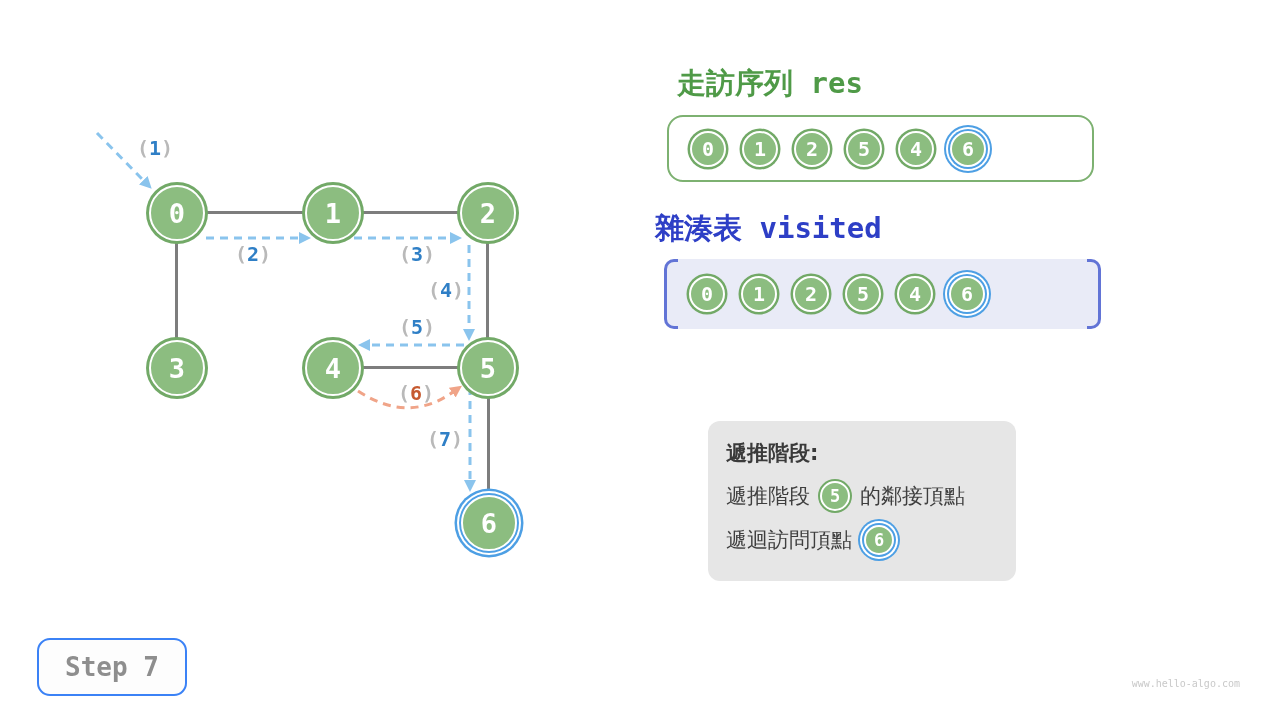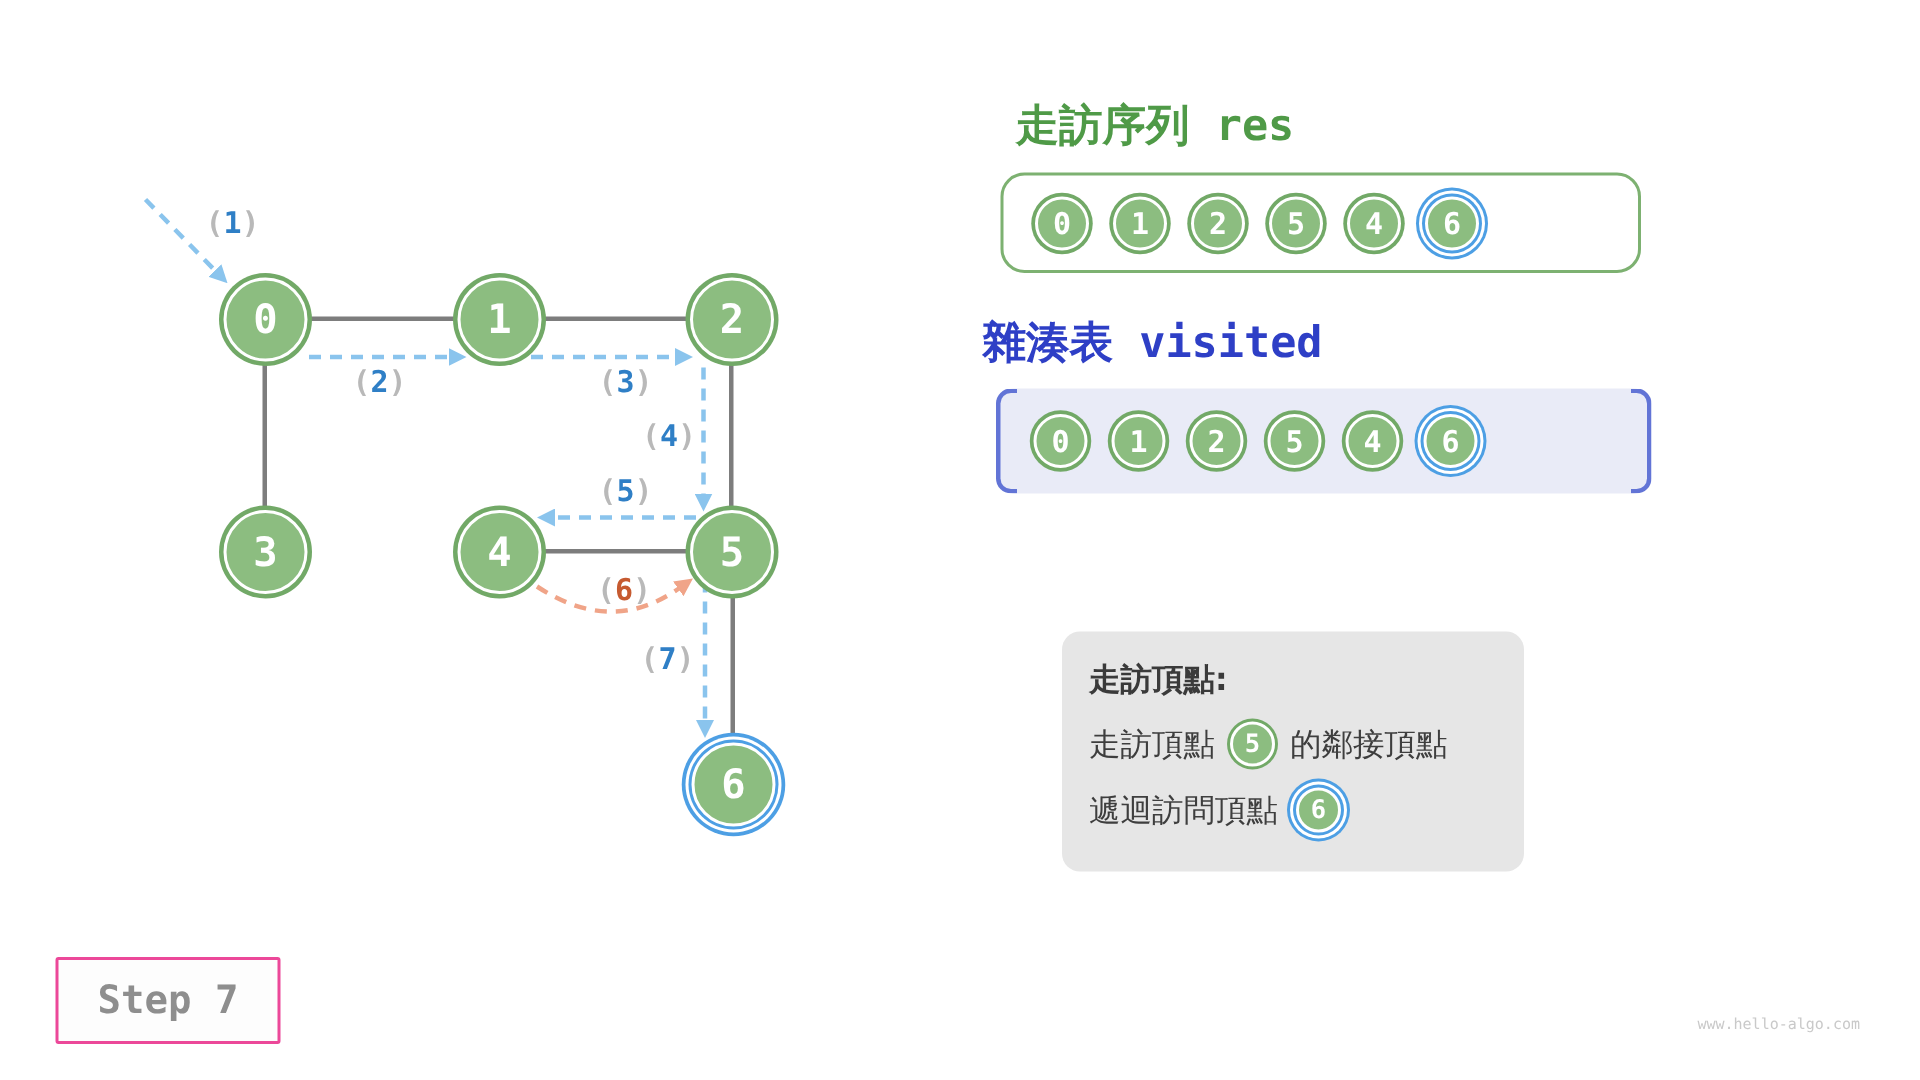--- a/index.html
+++ b/index.html
@@ -120,21 +120,21 @@
   }
   .inode.current {
     box-shadow: 0 0 0 2px #4d9fe4, 0 0 0 4px #ffffff, 0 0 0 6px #4d9fe4;
     margin: 0 5px;
   }
 
   
   .step-box {
     position: absolute; left: 37px; top: 638px;
     width: 146px; height: 54px;
-    background: #fdfdfd; border: 2px solid #ec4899; border-radius: 2px;
+    background: #fdfdfd; border: 2px solid #3b82f6; border-radius: 13px;
     display: flex; align-items: center; justify-content: center;
     font-family: "DejaVu Sans Mono", monospace;
     font-size: 26px; font-weight: bold; color: #8e8e8e;
   }
 
   
   .watermark {
     position: absolute; right: 40px; top: 678px;
     font-family: "DejaVu Sans Mono", monospace;
     font-size: 10px; color: #c9c9c9;
@@ -243,23 +243,23 @@
     </div>
   <div class="snode">
       <span>4</span>
     </div>
   <div class="snode current">
       <span>6</span>
     </div>
 </div>
 
 <div class="info-box">
-  <div class="info-heading">走訪頂點:</div>
+  <div class="info-heading">遞推階段:</div>
   <div class="info-line">
-    <span>走訪頂點</span>
+    <span>遞推階段</span>
     <span class="inode">
         <span>5</span>
       </span>
     <span>的鄰接頂點</span>
   </div>
   <div class="info-line">
     <span>遞迴訪問頂點</span>
     <span class="inode current">
         <span>6</span>
       </span>

